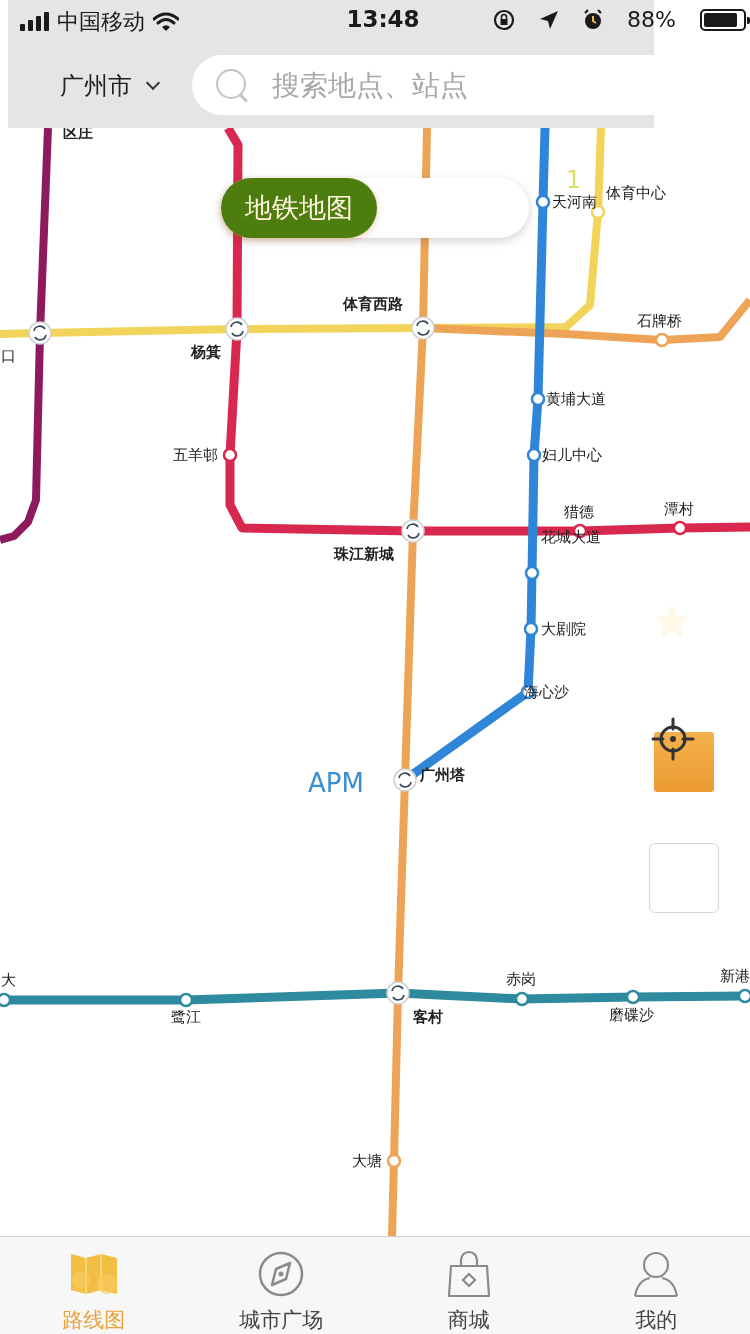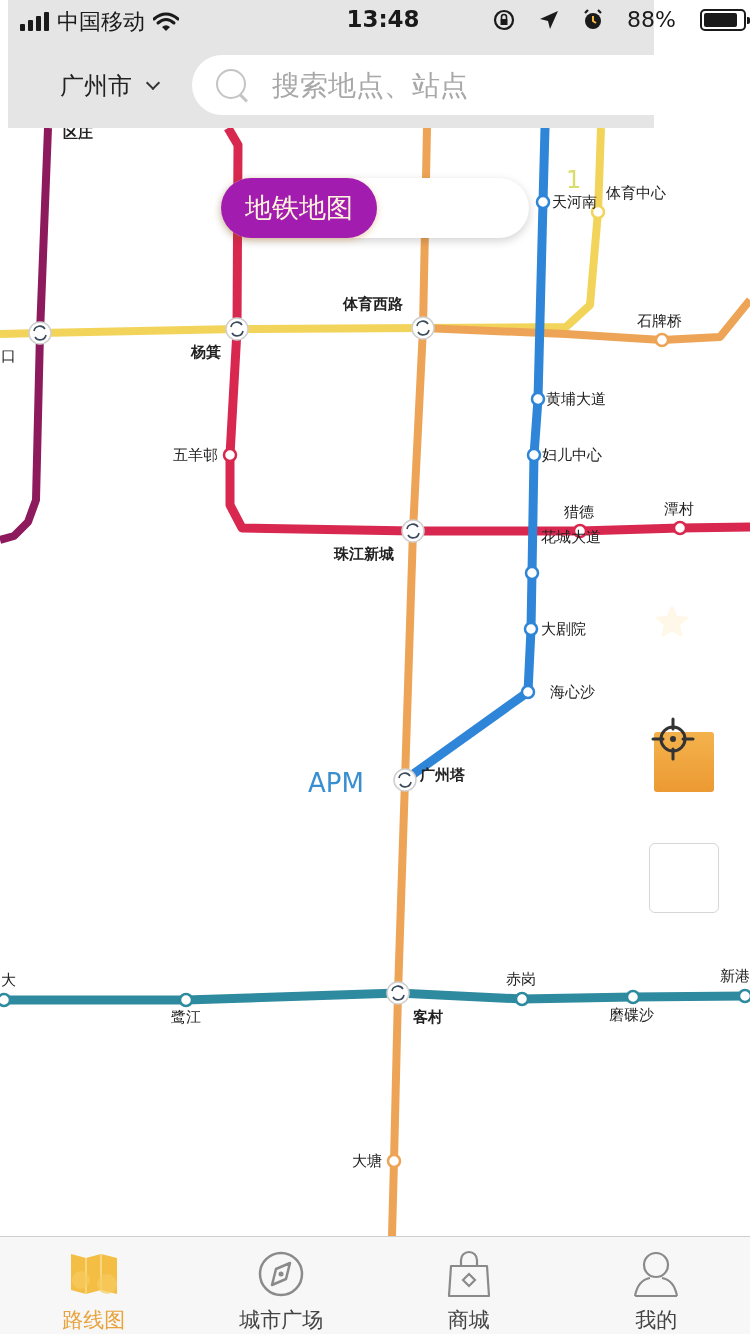--- a/index.html
+++ b/index.html
@@ -33,21 +33,21 @@
   .map svg { position: absolute; left: 0; top: -128px; }
   .st-label { position: absolute; font-size: 15px; color: #222; white-space: nowrap; }
   .st-label.bold { font-weight: bold; }
   .apm-label { position: absolute; left: 308px; top: 640px; font-size: 26px; color: #3a8fd0; }
   .line-num { position: absolute; left: 566px; top: 38px; font-size: 24px; color: #d9de6a; }
 
   
   .toggle { position: absolute; left: 221px; top: 50px; width: 308px; height: 60px; background: #fff; border-radius: 30px; box-shadow: 0 3px 10px rgba(0,0,0,0.18); display: flex; }
   .toggle-opt { height: 60px; line-height: 60px; font-size: 27px; text-align: center; cursor: pointer; border-radius: 30px; }
   .toggle-opt.off { width: 152px; color: #1a1a1a; }
-  .toggle-opt.on { width: 156px; background: #a21caf; color: #fff4dc; box-shadow: 0 2px 6px rgba(200,120,30,0.35); }
+  .toggle-opt.on { width: 156px; background: #4d7c0f; color: #fff4dc; box-shadow: 0 2px 6px rgba(200,120,30,0.35); }
 
   .fav-btn { position: absolute; left: 654px; top: 604px; width: 60px; height: 60px; background: linear-gradient(#f4b24c, #ec9a33); border-radius: 3px; display: flex; align-items: center; justify-content: center; cursor: pointer; }
   .locate-btn { position: absolute; left: 649px; top: 715px; width: 70px; height: 70px; background: #fff; border: 1.5px solid #d6d6d6; border-radius: 6px; display: flex; align-items: center; justify-content: center; cursor: pointer; }
 
   
   .tabbar { position: absolute; left: 0; top: 1236px; width: 750px; height: 98px; background: #f7f7f7; border-top: 1.5px solid #cfcfcf; display: flex; }
   .tab { flex: 1; display: flex; flex-direction: column; align-items: center; padding-top: 12px; cursor: pointer; }
   .tab-icon { width: 50px; height: 50px; display: flex; align-items: center; justify-content: center; }
   .tab-label { font-size: 21px; color: #444; margin-top: 8px; }
   .tab.active .tab-label { color: #e8a33c; }
@@ -167,21 +167,21 @@
   <span class="st-label" style="left:-14px;top:219px">山口</span>
   <span class="st-label bold" style="left:191px;top:215px">杨箕</span>
   <span class="st-label" style="left:546px;top:262px">黄埔大道</span>
   <span class="st-label" style="left:173px;top:318px">五羊邨</span>
   <span class="st-label" style="left:542px;top:318px">妇儿中心</span>
   <span class="st-label" style="left:564px;top:375px">猎德</span>
   <span class="st-label" style="left:664px;top:372px">潭村</span>
   <span class="st-label bold" style="left:334px;top:417px">珠江新城</span>
   <span class="st-label" style="left:541px;top:400px">花城大道</span>
   <span class="st-label" style="left:541px;top:492px">大剧院</span>
-  <span class="st-label" style="left:550px;top:555px">海心沙</span>
+  <span class="st-label" style="left:524px;top:555px">海心沙</span>
   <span class="st-label bold" style="left:420px;top:638px">广州塔</span>
   <span class="st-label" style="left:-14px;top:843px">中大</span>
   <span class="st-label" style="left:506px;top:842px">赤岗</span>
   <span class="st-label" style="left:720px;top:839px">新港东</span>
   <span class="st-label" style="left:171px;top:880px">鹭江</span>
   <span class="st-label bold" style="left:413px;top:880px">客村</span>
   <span class="st-label" style="left:609px;top:878px">磨碟沙</span>
   <span class="st-label" style="left:352px;top:1024px">大塘</span>
 
   <span class="line-num">1</span>

